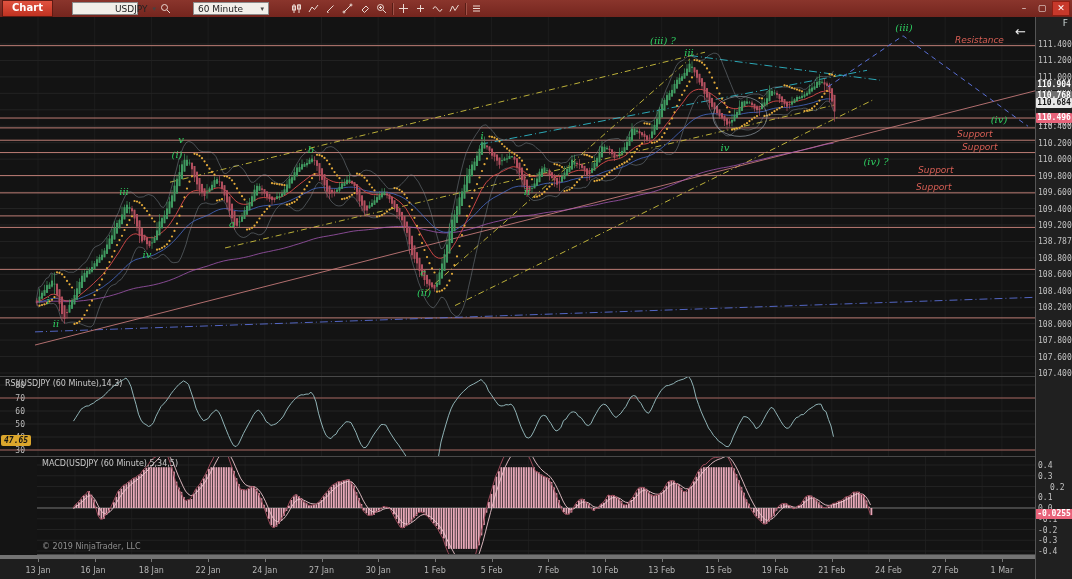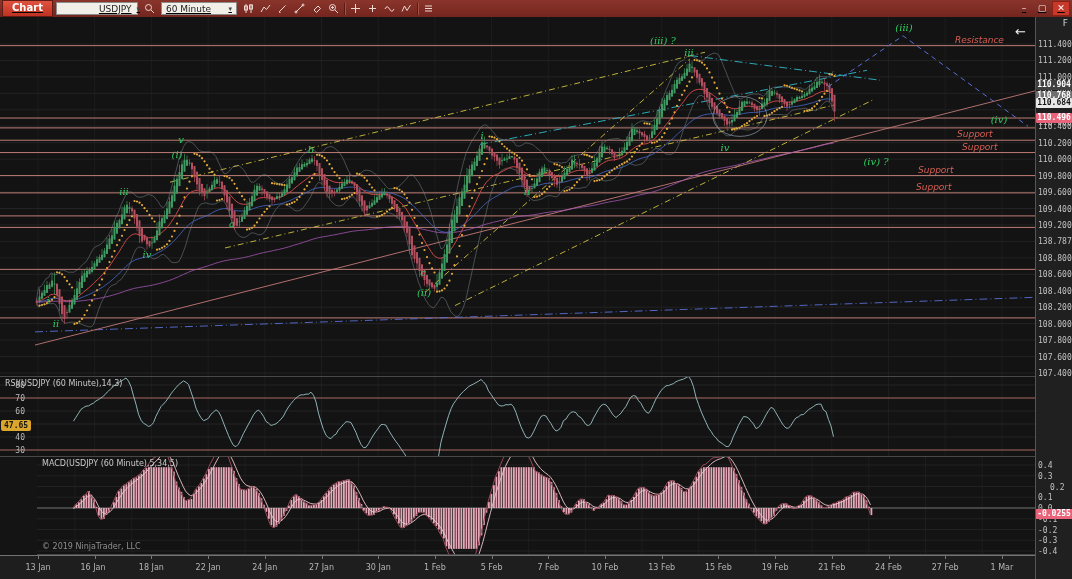--- a/index.html
+++ b/index.html
@@ -1,34 +1,34 @@
 <!DOCTYPE html>
 <html><head>
 <meta charset="utf-8">
 <style>
   html,body{margin:0;padding:0;background:#2b2b2b;}
   .win{position:relative;width:1072px;height:579px;background:#141414;overflow:hidden;font-family:"DejaVu Sans",sans-serif;}
   
-  .titlebar{position:absolute;top:0;left:0;right:0;height:17px;background:linear-gradient(#8a352c,#74251e);display:flex;align-items:center;gap:3px;padding:0 2px;box-sizing:border-box;z-index:30;text-decoration:underline;}
+  .titlebar{position:absolute;top:0;left:0;right:0;height:17px;background:linear-gradient(#8a352c,#74251e);display:flex;align-items:center;gap:19px;padding:0 2px;box-sizing:border-box;z-index:30;}
   .tab-chart{background:linear-gradient(#e05340,#bf3221);color:#fff;font-size:10px;font-weight:bold;padding:0 9px 1px;border:1px solid #5f1b14;line-height:14px;}
   .combo{background:#f2efe9;border:1px solid #8c8c8c;height:13px;font-size:9px;color:#222;display:flex;align-items:center;padding:0 4px;gap:5px;box-sizing:border-box;}
   .combo .caret{font-size:7px;color:#444;}
   .tbtn{width:17px;height:14px;display:flex;align-items:center;justify-content:center;}
   .tsep{width:1px;height:12px;background:#571c15;box-shadow:1px 0 0 #a05248;margin:0 2px;}
   .wingrp{margin-left:auto;display:flex;align-items:center;gap:2px;}
   .wbtn{width:16px;height:13px;display:flex;align-items:center;justify-content:center;color:#f0e6e2;font-size:9px;line-height:13px;}
   .wbtn.close{background:#c7392b;border:1px solid #8e1f14;color:#fff;font-weight:bold;}
   
   .body{position:absolute;top:17px;left:0;width:1072px;height:562px;}
   .plots{position:absolute;left:0;top:0;width:1035px;height:562px;}
   .panel{position:absolute;left:0;width:1035px;background:#131313;border-bottom:1px solid #484848;box-sizing:border-box;overflow:hidden;}
   #mainPanel{top:0;height:360px;}
   #rsiPanel{top:360px;height:80px;}
   #macdPanel{top:440px;height:98px;margin-left:37px;}
-  .timeaxis{position:absolute;top:538px;left:0;width:1035px;height:24px;background:#1e1e1e;border-top:1px solid #737373;box-sizing:border-box;}
+  .timeaxis{position:absolute;top:538px;left:0;width:1035px;height:24px;background:#1e1e1e;border-top:4px solid #737373;box-sizing:border-box;}
   svg.plot{position:absolute;top:0;left:0;}
   .ind-label{position:absolute;top:2px;left:5px;font-size:8px;color:#c9c9c9;white-space:nowrap;z-index:5;}
   .back-arrow{position:absolute;top:8px;right:9px;color:#f0f0f0;font-size:13px;line-height:13px;z-index:6;cursor:pointer;}
   .copyright{position:absolute;bottom:3px;left:5px;font-size:8px;color:#8f8f8f;z-index:5;}
   
   .yaxis{position:absolute;left:1035px;top:0;width:37px;height:562px;background:#202020;border-left:1px solid #555;box-sizing:border-box;}
   .axis-f{position:absolute;top:1px;right:4px;color:#ccd6d6;font-size:9px;}
   .ytick,.mtick{position:absolute;left:2px;font-family:"DejaVu Sans Mono",monospace;font-size:8px;color:#c2c2c2;white-space:nowrap;}
   .pmark{position:absolute;left:0;width:36px;height:10px;line-height:10px;text-align:center;font-family:"DejaVu Sans Mono",monospace;font-size:8px;font-weight:bold;border-radius:1px;z-index:4;}
   .macd-badge{position:absolute;left:0;width:36px;height:10px;line-height:10px;text-align:center;font-family:"DejaVu Sans Mono",monospace;font-size:8px;font-weight:bold;background:#e8637a;color:#fff;z-index:4;}
@@ -37,21 +37,21 @@
   .dtick{position:absolute;top:7px;font-size:8px;color:#b5b5b5;transform:translateX(-50%);white-space:nowrap;}
   .ttick{position:absolute;top:0;width:1px;height:3px;background:#777;}
 </style>
 </head>
 <body>
 
 <div class="win">
 
   <div class="titlebar">
     <div class="tab-chart">Chart</div>
-    <div class="combo" style="width:82px;padding-left:42px;">
+    <div class="combo" style="width:66px;padding-left:42px;">
       <span>USDJPY</span>
       <span class="caret" style="margin-left:auto;">▾</span>
     </div>
     <div class="tbtn">
       <svg width="11" height="11" viewBox="0 0 11 11" fill="none" stroke="#ead9d2" stroke-width="1">
           <circle cx="4.5" cy="4.5" r="3"></circle>
           <line x1="7" y1="7" x2="10" y2="10"></line>
         </svg>
     </div>
     <div class="combo" style="width:76px;">
@@ -1225,21 +1225,21 @@
           </svg>
         <div class="ind-label">RSI(USDJPY (60 Minute),14,3)</div>
         <div id="rsiTicks" style="position:absolute;inset:0;">
             <div class="rtick" style="top: 4px;">80</div>
             <div class="rtick" style="top: 17px;">70</div>
             <div class="rtick" style="top: 30px;">60</div>
             <div class="rtick" style="top: 43px;">50</div>
             <div class="rtick" style="top: 56px;">40</div>
             <div class="rtick" style="top: 69px;">30</div>
           </div>
-        <div class="rsi-badge" id="rsiBadge" style="top: 43px;">47.65</div>
+        <div class="rsi-badge" id="rsiBadge" style="top: 58px; font-style: italic;">47.65</div>
       </div>
 
       <div class="panel" id="macdPanel">
         <svg class="plot" id="svgMacd" width="1035" height="98">
             <line x1="38" y1="0" x2="38" y2="98" stroke="#1d1d1d"></line>
             <line x1="94.7" y1="0" x2="94.7" y2="98" stroke="#1d1d1d"></line>
             <line x1="151.4" y1="0" x2="151.4" y2="98" stroke="#1d1d1d"></line>
             <line x1="208.10000000000002" y1="0" x2="208.10000000000002" y2="98" stroke="#1d1d1d"></line>
             <line x1="264.8" y1="0" x2="264.8" y2="98" stroke="#1d1d1d"></line>
             <line x1="321.5" y1="0" x2="321.5" y2="98" stroke="#1d1d1d"></line>

